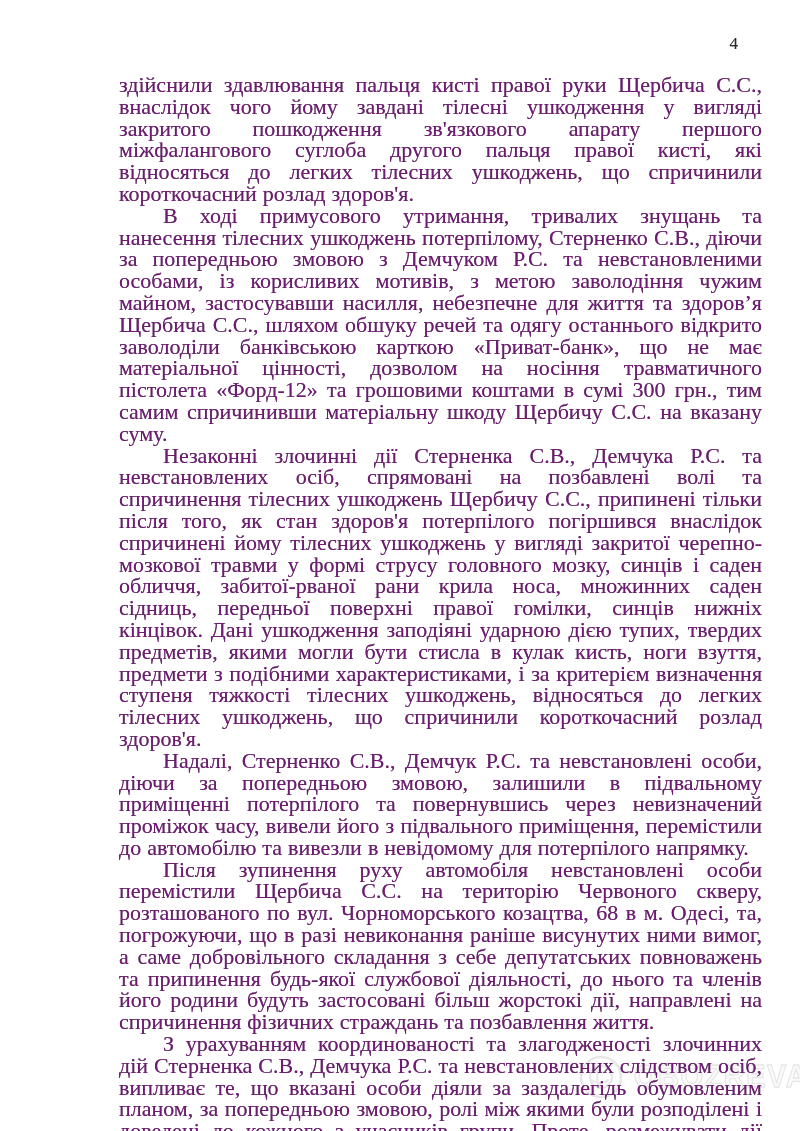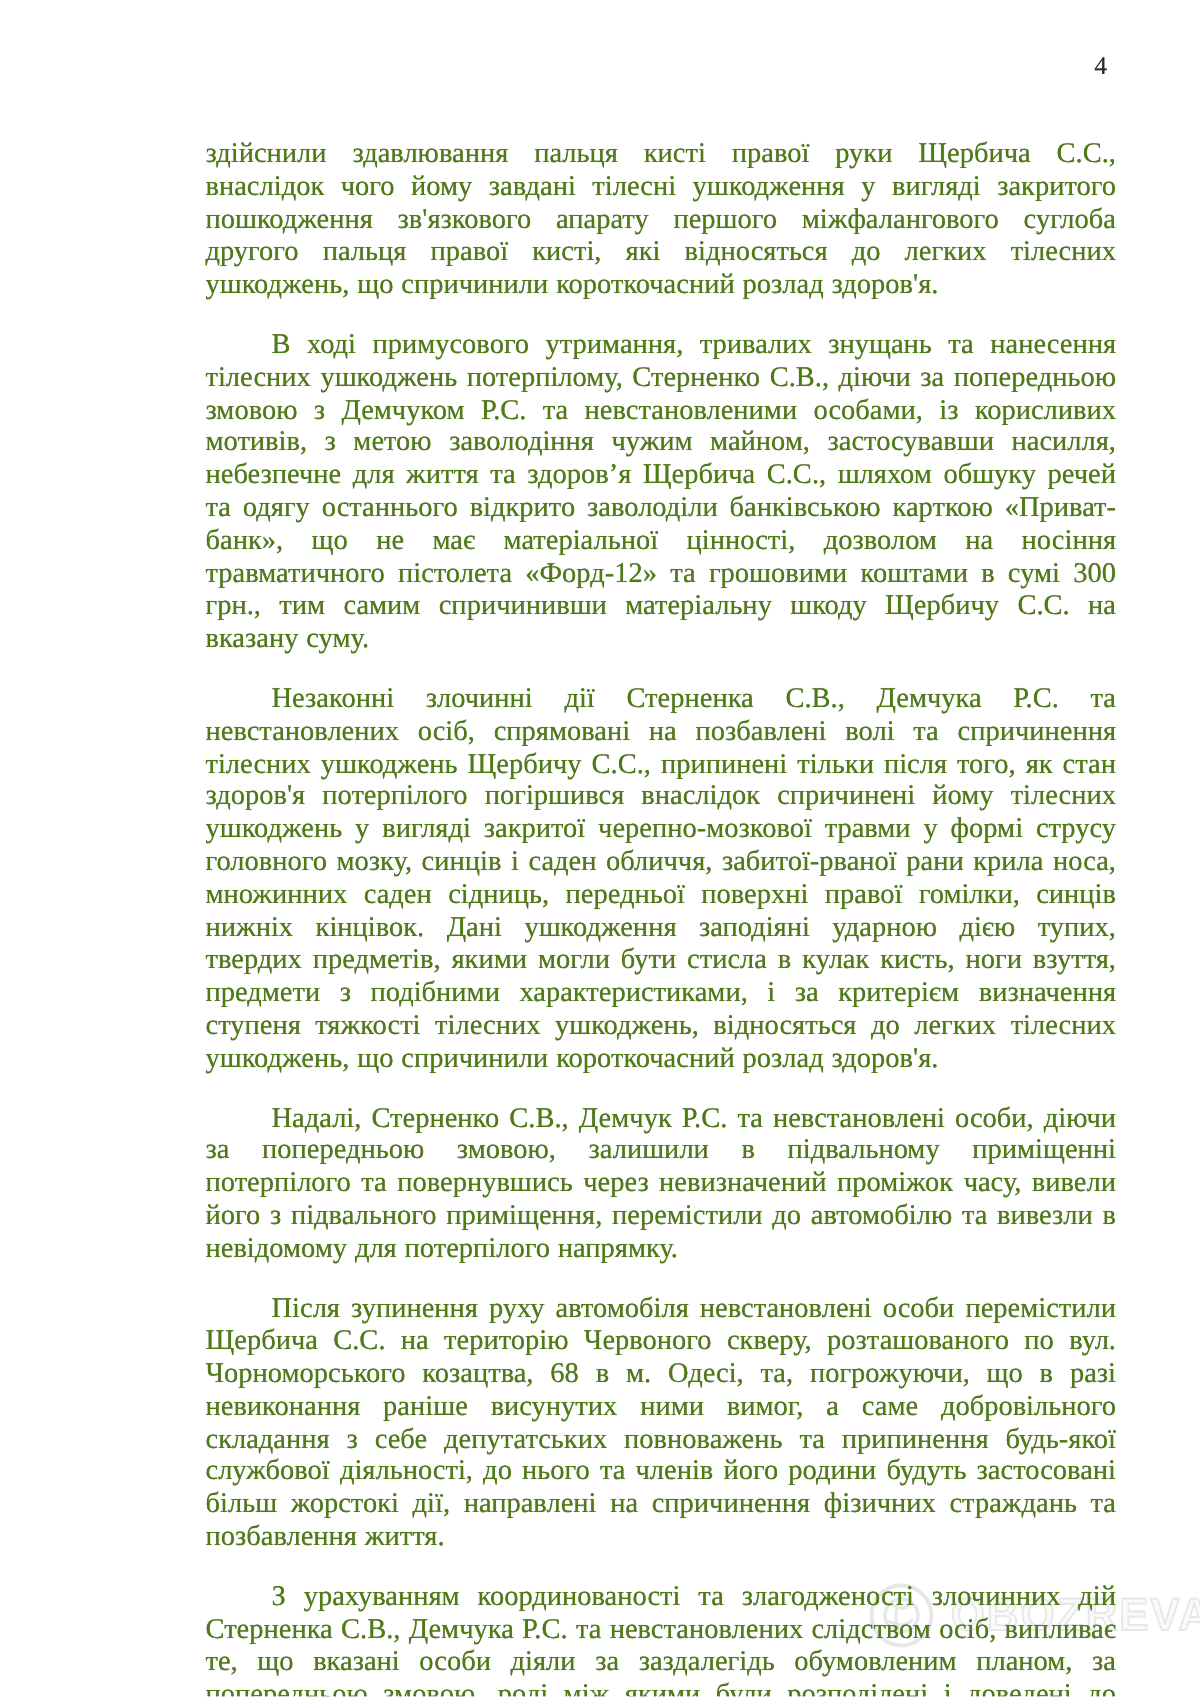--- a/index.html
+++ b/index.html
@@ -25,25 +25,25 @@
     text-shadow: 0 0 0.4px rgba(0,0,0,0.5);
   }
   .content {
     position: absolute;
     left: 119px;
     top: 74px;
     width: 643px;
     z-index: 2;
   }
   .content p {
-    margin: 18px;
+    margin: 0;
     padding: 0;
-    font-size: 19px;
+    font-size: 22px;
     line-height: 21.8px;
-    color: #4d7c0f;
+    color: #701a75;
     text-align: justify;
     text-indent: 44px;
     text-shadow: 0 0 0.45px rgba(0,0,0,0.55);
     word-spacing: 0.5px;
   }
   .content p.no-indent {
     text-indent: 0;
   }
   .watermark {
     position: absolute;

